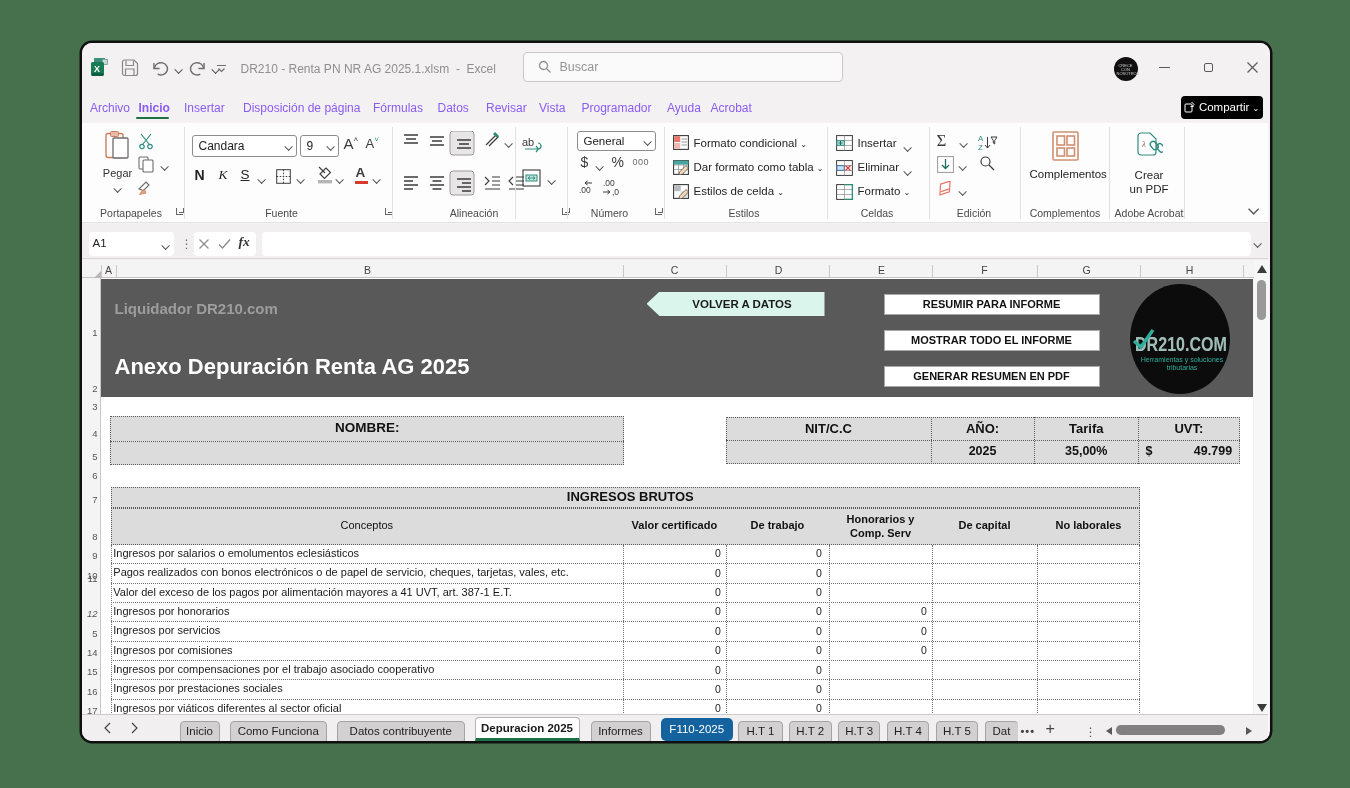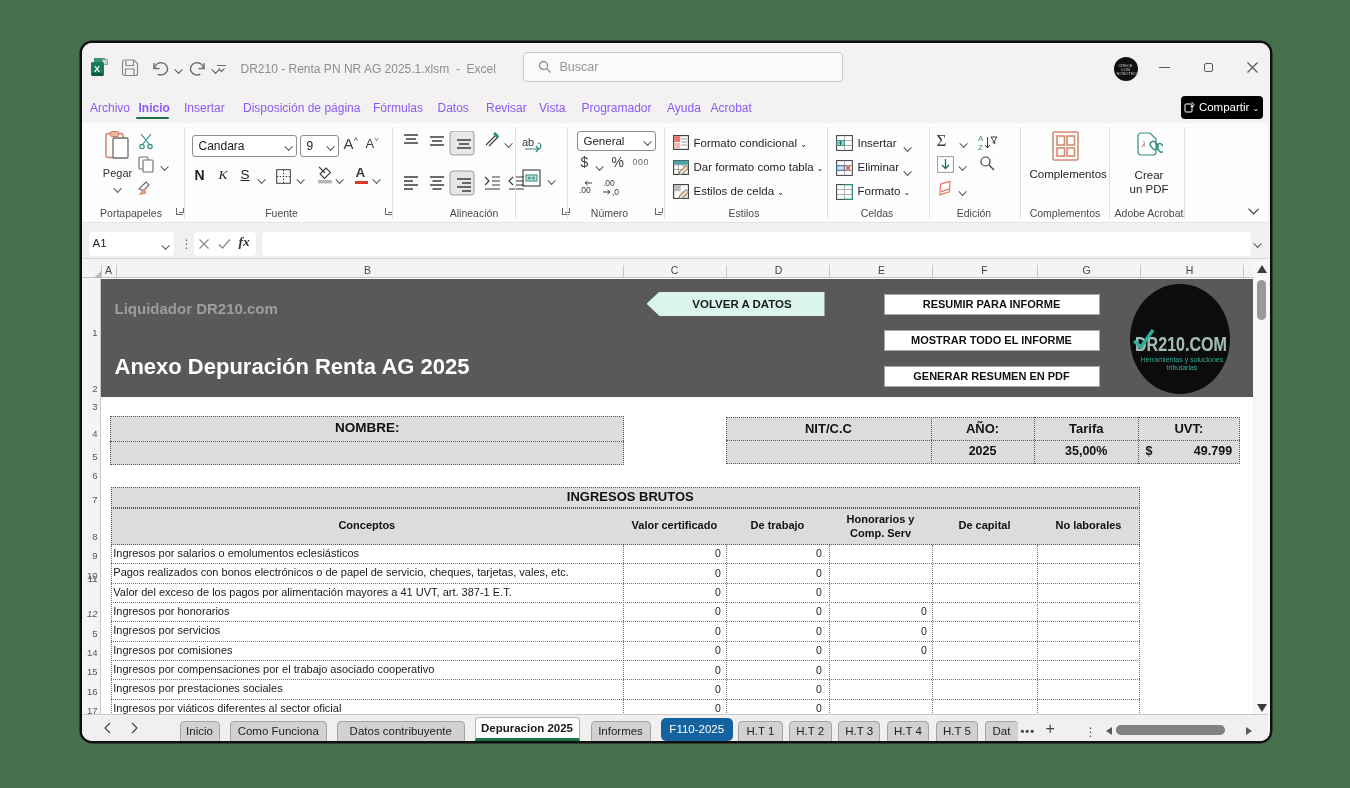--- a/index.html
+++ b/index.html
@@ -415,21 +415,21 @@
  <div class="abs" style="left:849.2px;top:166.5px;width:103.7px;text-align:center;font-size:12.5px;font-weight:bold;color:#111;">2025</div>
  <div class="abs" style="left:952.9px;top:166.5px;width:103.7px;text-align:center;font-size:12.5px;font-weight:bold;color:#111;">35,00%</div>
  <div class="abs" style="left:1064px;top:166.5px;font-size:12.5px;font-weight:bold;color:#111;">$</div>
  <div class="abs" style="left:1056.6px;top:166.5px;width:94px;text-align:right;font-size:12.5px;font-weight:bold;color:#111;">49.799</div>
 </div>
 <div id="sheet2" class="abs" style="left:0;top:235px;width:1171px;height:436px;overflow:hidden;pointer-events:none;">
 
  <div class="abs" style="left:29.3px;top:209.9px;width:1029.3px;height:20.6px;background:#dcdcdc;border:1px dotted #595959;"></div>
  <div class="abs" style="left:29.3px;top:211px;width:1039px;text-align:center;font-size:13px;font-weight:bold;color:#111;">INGRESOS BRUTOS</div>
  <div class="abs" style="left:29.3px;top:230.5px;width:1029.3px;height:36.9px;background:#dcdcdc;border:1px dotted #595959;"></div>
- <div class="abs" style="left:29.3px;top:241px;width:512px;text-align:center;font-size:11px;font-weight:bold;color:#111;">Conceptos</div>
+ <div class="abs" style="left:29.3px;top:241px;width:512px;text-align:center;font-size:11px;font-weight:normal;color:#111;">Conceptos</div>
  <div class="abs" style="left:541.3px;top:241px;width:103.1px;text-align:center;font-size:11px;font-weight:bold;color:#111;">Valor certificado</div>
  <div class="abs" style="left:644.4px;top:241px;width:103.1px;text-align:center;font-size:11px;font-weight:bold;color:#111;">De trabajo</div>
  <div class="abs" style="left:747.5px;top:234px;width:103.1px;text-align:center;font-size:11px;font-weight:bold;color:#111;line-height:14.5px;">Honorarios y<br>Comp. Serv</div>
  <div class="abs" style="left:850.6px;top:241px;width:104.8px;text-align:center;font-size:11px;font-weight:bold;color:#111;">De capital</div>
  <div class="abs" style="left:955.4px;top:241px;width:103.2px;text-align:center;font-size:11px;font-weight:bold;color:#111;">No laborales</div>
 
  <div class="trow" style="top:267.4px;">
         <span class="ct">Ingresos por salarios o emolumentos eclesiásticos</span>
         <span class="z c">0</span>
         <span class="z d">0</span>

